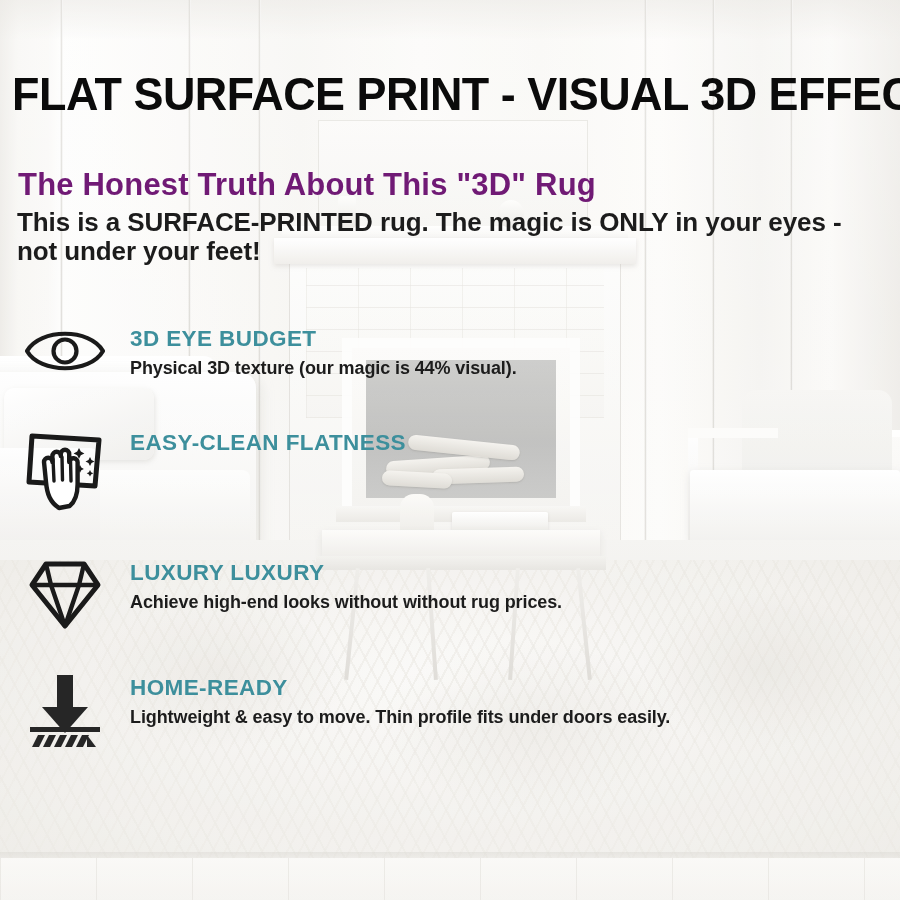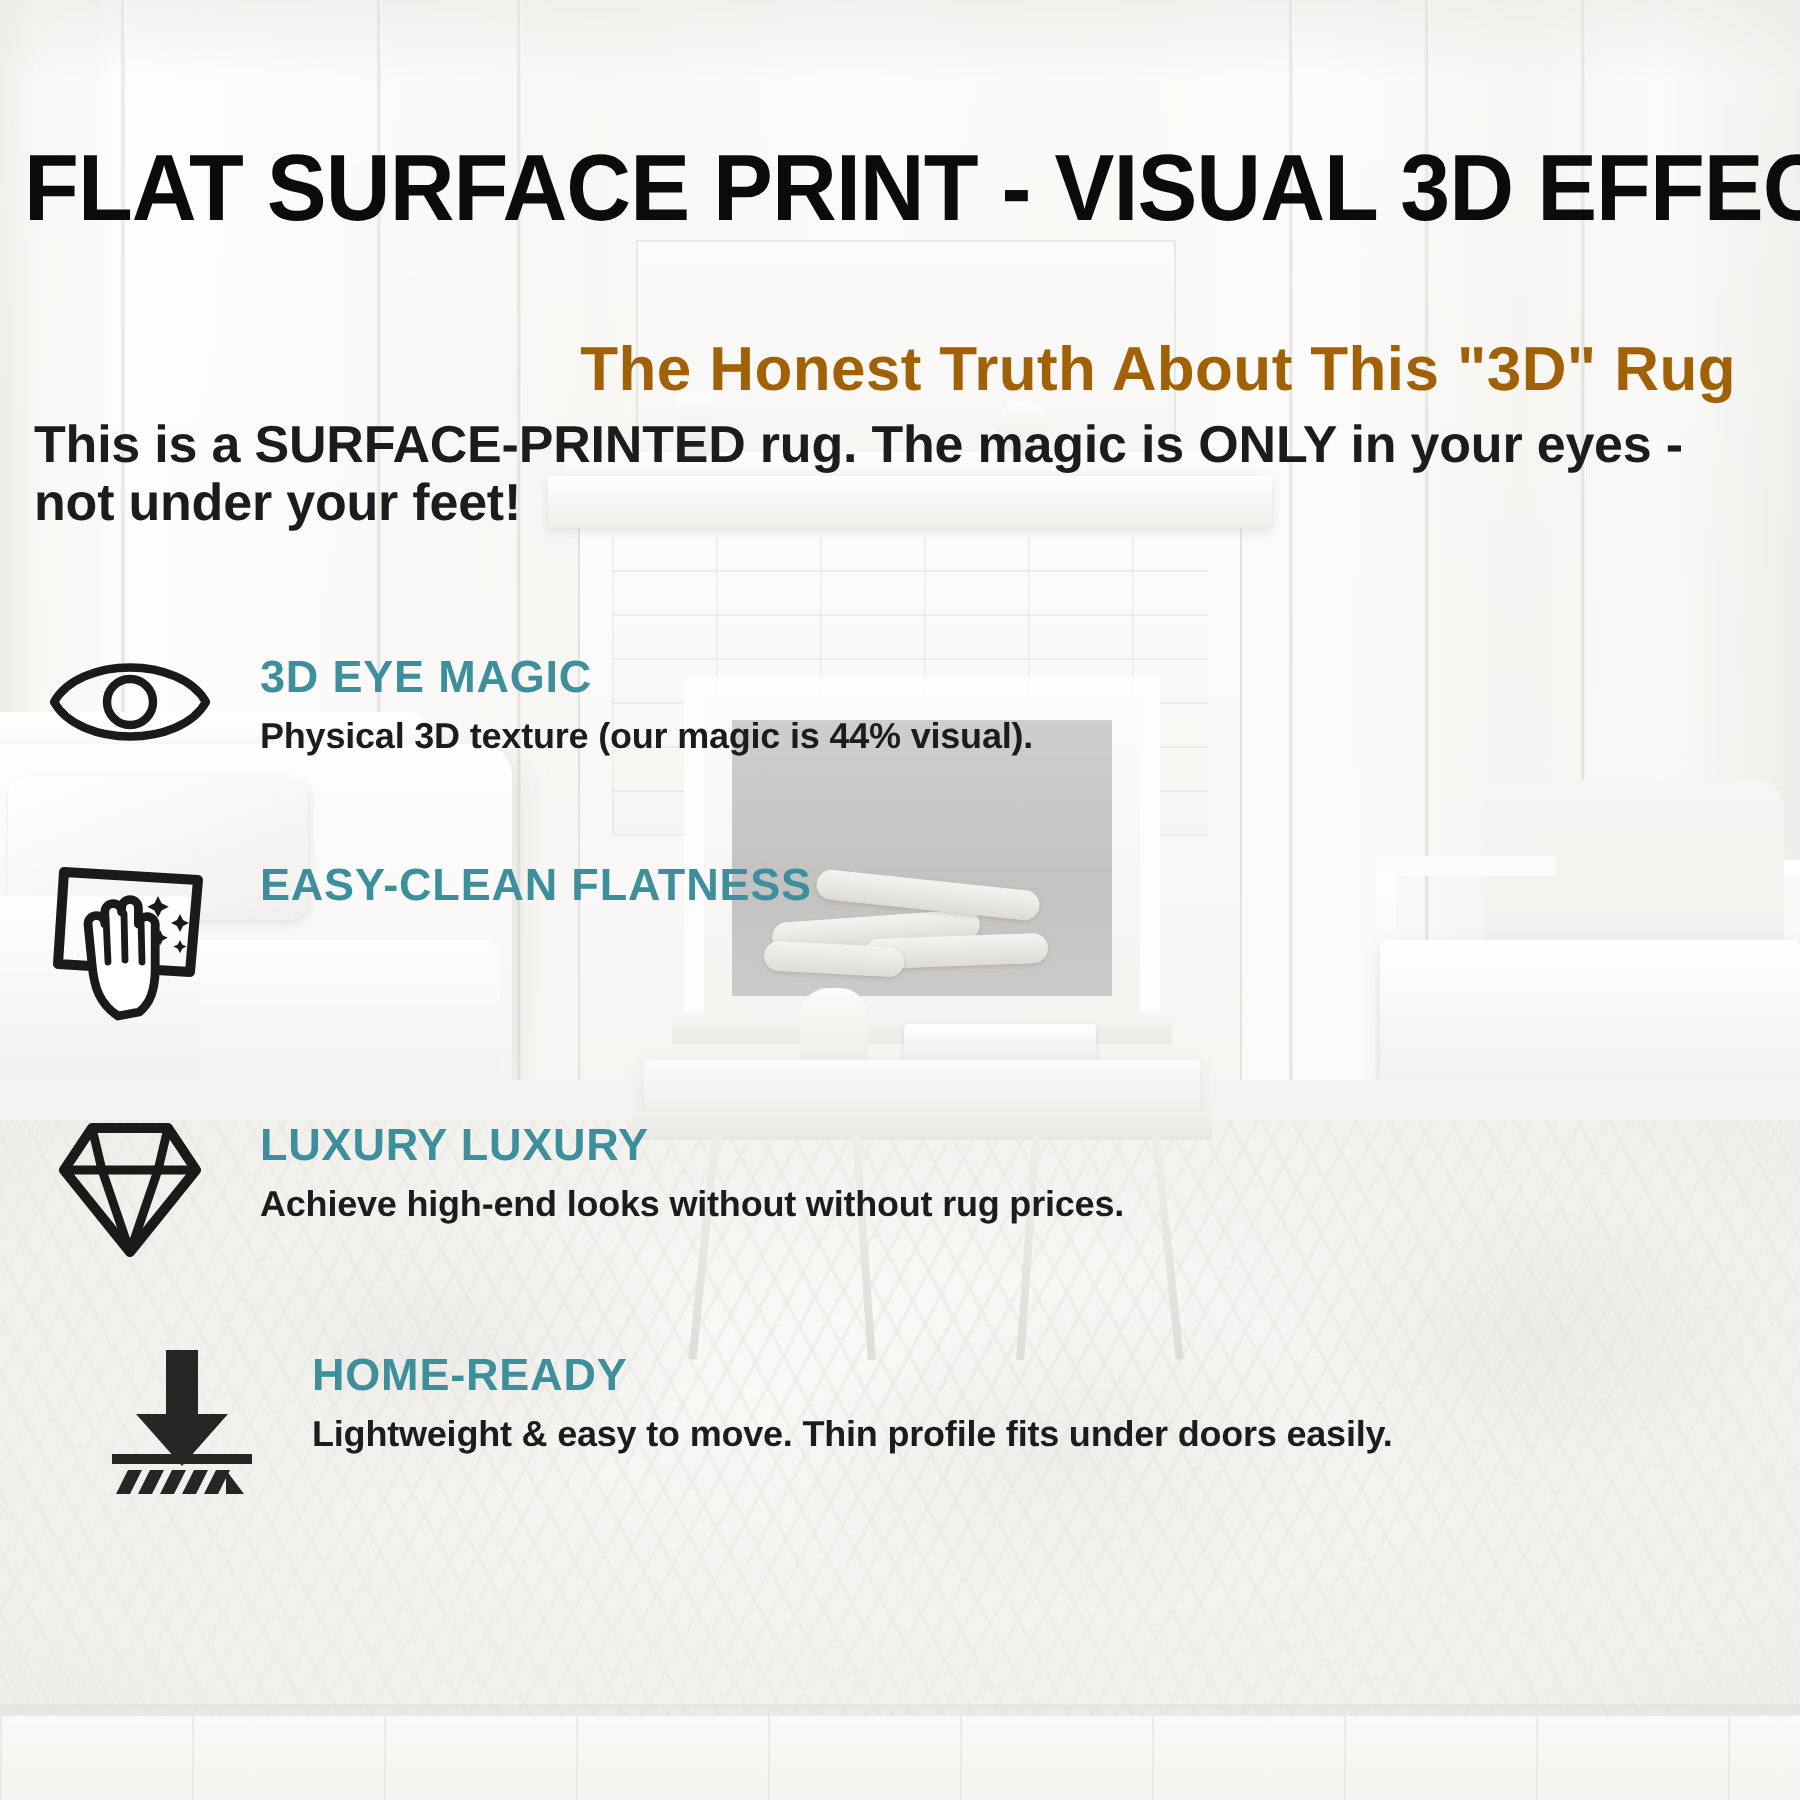--- a/index.html
+++ b/index.html
@@ -235,24 +235,23 @@
     white-space: nowrap;
     transform: scaleX(0.955);
     transform-origin: left center;
     font-stretch: condensed;
   }
 
   .subhead {
     position: absolute; left: 18px; top: 166px; width: 850px;
     font-size: 31px;
     font-weight: 700;
-    color: #a16207;
+    color: #701a75;
     letter-spacing: 0.2px;
     line-height: 38px;
-    text-align: right;
   }
 
   .intro {
     position: absolute; left: 17px; top: 208px; width: 845px;
     font-size: 26px;
     font-weight: 700;
     color: #1c1c1c;
     line-height: 29px;
     letter-spacing: -0.1px;
   }
@@ -287,21 +286,21 @@
     font-weight: 700;
     color: #1c1c1c;
     line-height: 26px;
     letter-spacing: -0.1px;
   }
 
   
   .feature.f1 { height: 104px; }
   .feature.f2 { height: 130px; }
   .feature.f3 { height: 115px; }
-  .feature.f4 { height: 110px; padding-left: 26px; }
+  .feature.f4 { height: 110px; }
 
   .icon-svg { display: block; }
 </style>
 </head>
 <body>
 
 <div id="stage">
 
   <div class="bg">
     <div class="wall"></div>
@@ -376,21 +375,21 @@
     <div class="features">
 
       <div class="feature f1">
         <div class="f-icon">
           <svg class="icon-svg" width="86" height="58" viewBox="0 0 86 58" aria-hidden="true">
             <path d="M5 29 C18 6, 68 6, 81 29 C68 52, 18 52, 5 29 Z" fill="none" stroke="#1a1a1a" stroke-width="4.2" stroke-linejoin="round"></path>
             <circle cx="43" cy="29" r="11.5" fill="none" stroke="#1a1a1a" stroke-width="4.2"></circle>
           </svg>
         </div>
         <div class="f-body">
-          <div class="f-title">3D EYE MAGIC</div>
+          <div class="f-title">3D EYE BUDGET</div>
           <div class="f-desc">Physical 3D texture (our magic is 44% visual).</div>
         </div>
       </div>
 
       <div class="feature f2">
         <div class="f-icon">
           <svg class="icon-svg" width="92" height="92" viewBox="0 0 92 92" aria-hidden="true">
             <path d="M13 10 L80 14 L76 60 L10 56 Z" fill="none" stroke="#1a1a1a" stroke-width="5" stroke-linejoin="round"></path>
             <path d="M27 56 L25 36 a4.2 4.2 0 0 1 8.4 0 L33.4 30
                      a4.2 4.2 0 0 1 8.4 0 L41.8 28

